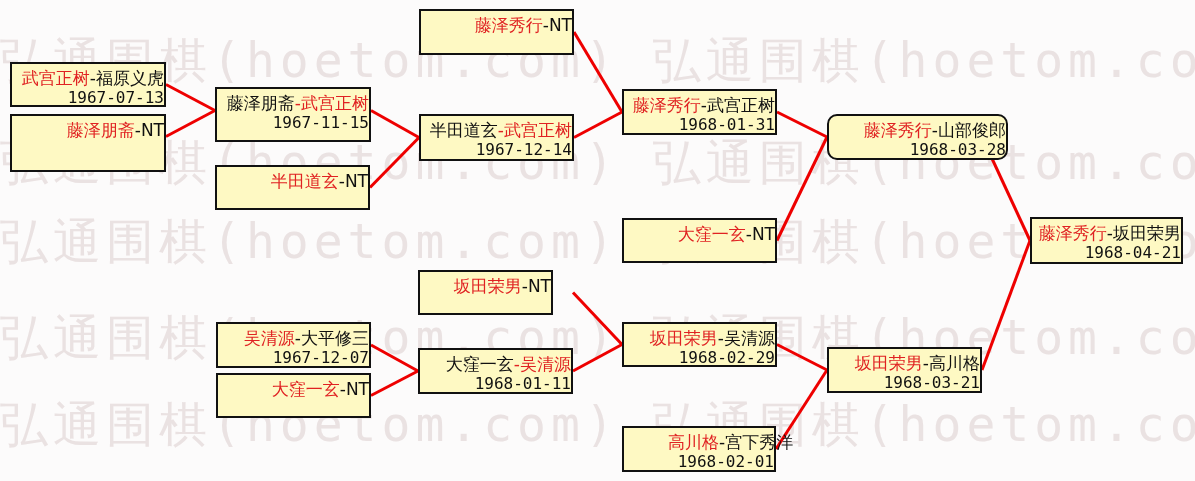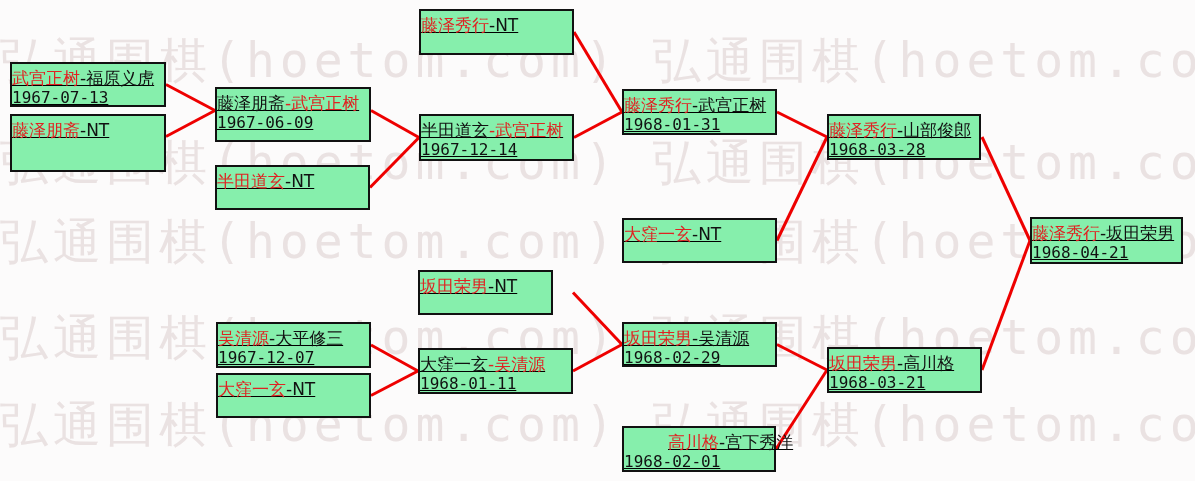--- a/index.html
+++ b/index.html
@@ -12,22 +12,22 @@
   .wm-row {
     position:absolute; left:0; white-space:nowrap;
     font-family:"DejaVu Sans Mono", monospace;
     font-size:48px; line-height:50px; letter-spacing:5px;
     user-select:none;
   }
   .lines-svg { position:absolute; left:0; top:0; width:1195px; height:481px; }
   .nodes-layer { position:absolute; left:0; top:0; width:100%; height:100%; }
   .match-box {
     position:absolute; box-sizing:border-box;
-    background:#86efac; border:2px solid #111111;
-    text-align:left; padding-top:4px;text-decoration:underline;
+    background:#fef9c3; border:2px solid #111111;
+    text-align:right; padding-top:4px;
   }
   .names {
     font-size:17px; line-height:20px; color:#111111;
     font-family:"DejaVu Sans", "Liberation Serif", sans-serif;
     white-space:nowrap;
   }
   .date {
     font-size:16px; line-height:19px; color:#111111;
     font-family:"DejaVu Sans Mono", monospace;
     white-space:nowrap;
@@ -65,40 +65,40 @@
   <div class="nodes-layer" id="nodes-layer">
       <div class="match-box" style="left: 10px; top: 62px; width: 156px; height: 45px; border-color: rgb(17, 17, 17);">
         <div class="names"><span style="color: rgb(224, 34, 34);">武宫正树</span><span style="color: rgb(17, 17, 17);">-福原义虎</span></div>
         <div class="date">1967-07-13</div>
       </div>
       <div class="match-box" style="left: 10px; top: 114px; width: 156px; height: 58px; border-color: rgb(17, 17, 17);">
         <div class="names"><span style="color: rgb(224, 34, 34);">藤泽朋斋</span><span style="color: rgb(17, 17, 17);">-NT</span></div>
       </div>
       <div class="match-box" style="left: 215px; top: 87px; width: 156px; height: 55px; border-color: rgb(17, 17, 17);">
         <div class="names"><span style="color: rgb(17, 17, 17);">藤泽朋斋</span><span style="color: rgb(224, 34, 34);">-武宫正树</span></div>
-        <div class="date">1967-06-09</div>
+        <div class="date">1967-11-15</div>
       </div>
       <div class="match-box" style="left: 215px; top: 165px; width: 155px; height: 45px; border-color: rgb(17, 17, 17);">
         <div class="names"><span style="color: rgb(224, 34, 34);">半田道玄</span><span style="color: rgb(17, 17, 17);">-NT</span></div>
       </div>
       <div class="match-box" style="left: 419px; top: 9px; width: 155px; height: 46px; border-color: rgb(17, 17, 17);">
         <div class="names"><span style="color: rgb(224, 34, 34);">藤泽秀行</span><span style="color: rgb(17, 17, 17);">-NT</span></div>
       </div>
       <div class="match-box" style="left: 419px; top: 114px; width: 155px; height: 47px; border-color: rgb(17, 17, 17);">
         <div class="names"><span style="color: rgb(17, 17, 17);">半田道玄</span><span style="color: rgb(224, 34, 34);">-武宫正树</span></div>
         <div class="date">1967-12-14</div>
       </div>
       <div class="match-box" style="left: 622px; top: 89px; width: 155px; height: 46px; border-color: rgb(17, 17, 17);">
         <div class="names"><span style="color: rgb(224, 34, 34);">藤泽秀行</span><span style="color: rgb(17, 17, 17);">-武宫正树</span></div>
         <div class="date">1968-01-31</div>
       </div>
       <div class="match-box" style="left: 622px; top: 218px; width: 155px; height: 45px; border-color: rgb(17, 17, 17);">
         <div class="names"><span style="color: rgb(224, 34, 34);">大窪一玄</span><span style="color: rgb(17, 17, 17);">-NT</span></div>
       </div>
-      <div class="match-box" style="left: 827px; top: 114px; width: 154px; height: 46px; border-color: rgb(17, 17, 17);">
+      <div class="match-box" style="left: 827px; top: 114px; width: 181px; height: 46px; border-color: rgb(17, 17, 17); border-radius: 10px;">
         <div class="names"><span style="color: rgb(224, 34, 34);">藤泽秀行</span><span style="color: rgb(17, 17, 17);">-山部俊郎</span></div>
         <div class="date">1968-03-28</div>
       </div>
       <div class="match-box" style="left: 1030px; top: 217px; width: 153px; height: 47px; border-color: rgb(17, 17, 17);">
         <div class="names"><span style="color: rgb(224, 34, 34);">藤泽秀行</span><span style="color: rgb(17, 17, 17);">-坂田荣男</span></div>
         <div class="date">1968-04-21</div>
       </div>
       <div class="match-box" style="left: 418px; top: 270px; width: 135px; height: 45px; border-color: rgb(17, 17, 17);">
         <div class="names"><span style="color: rgb(224, 34, 34);">坂田荣男</span><span style="color: rgb(17, 17, 17);">-NT</span></div>
       </div>

